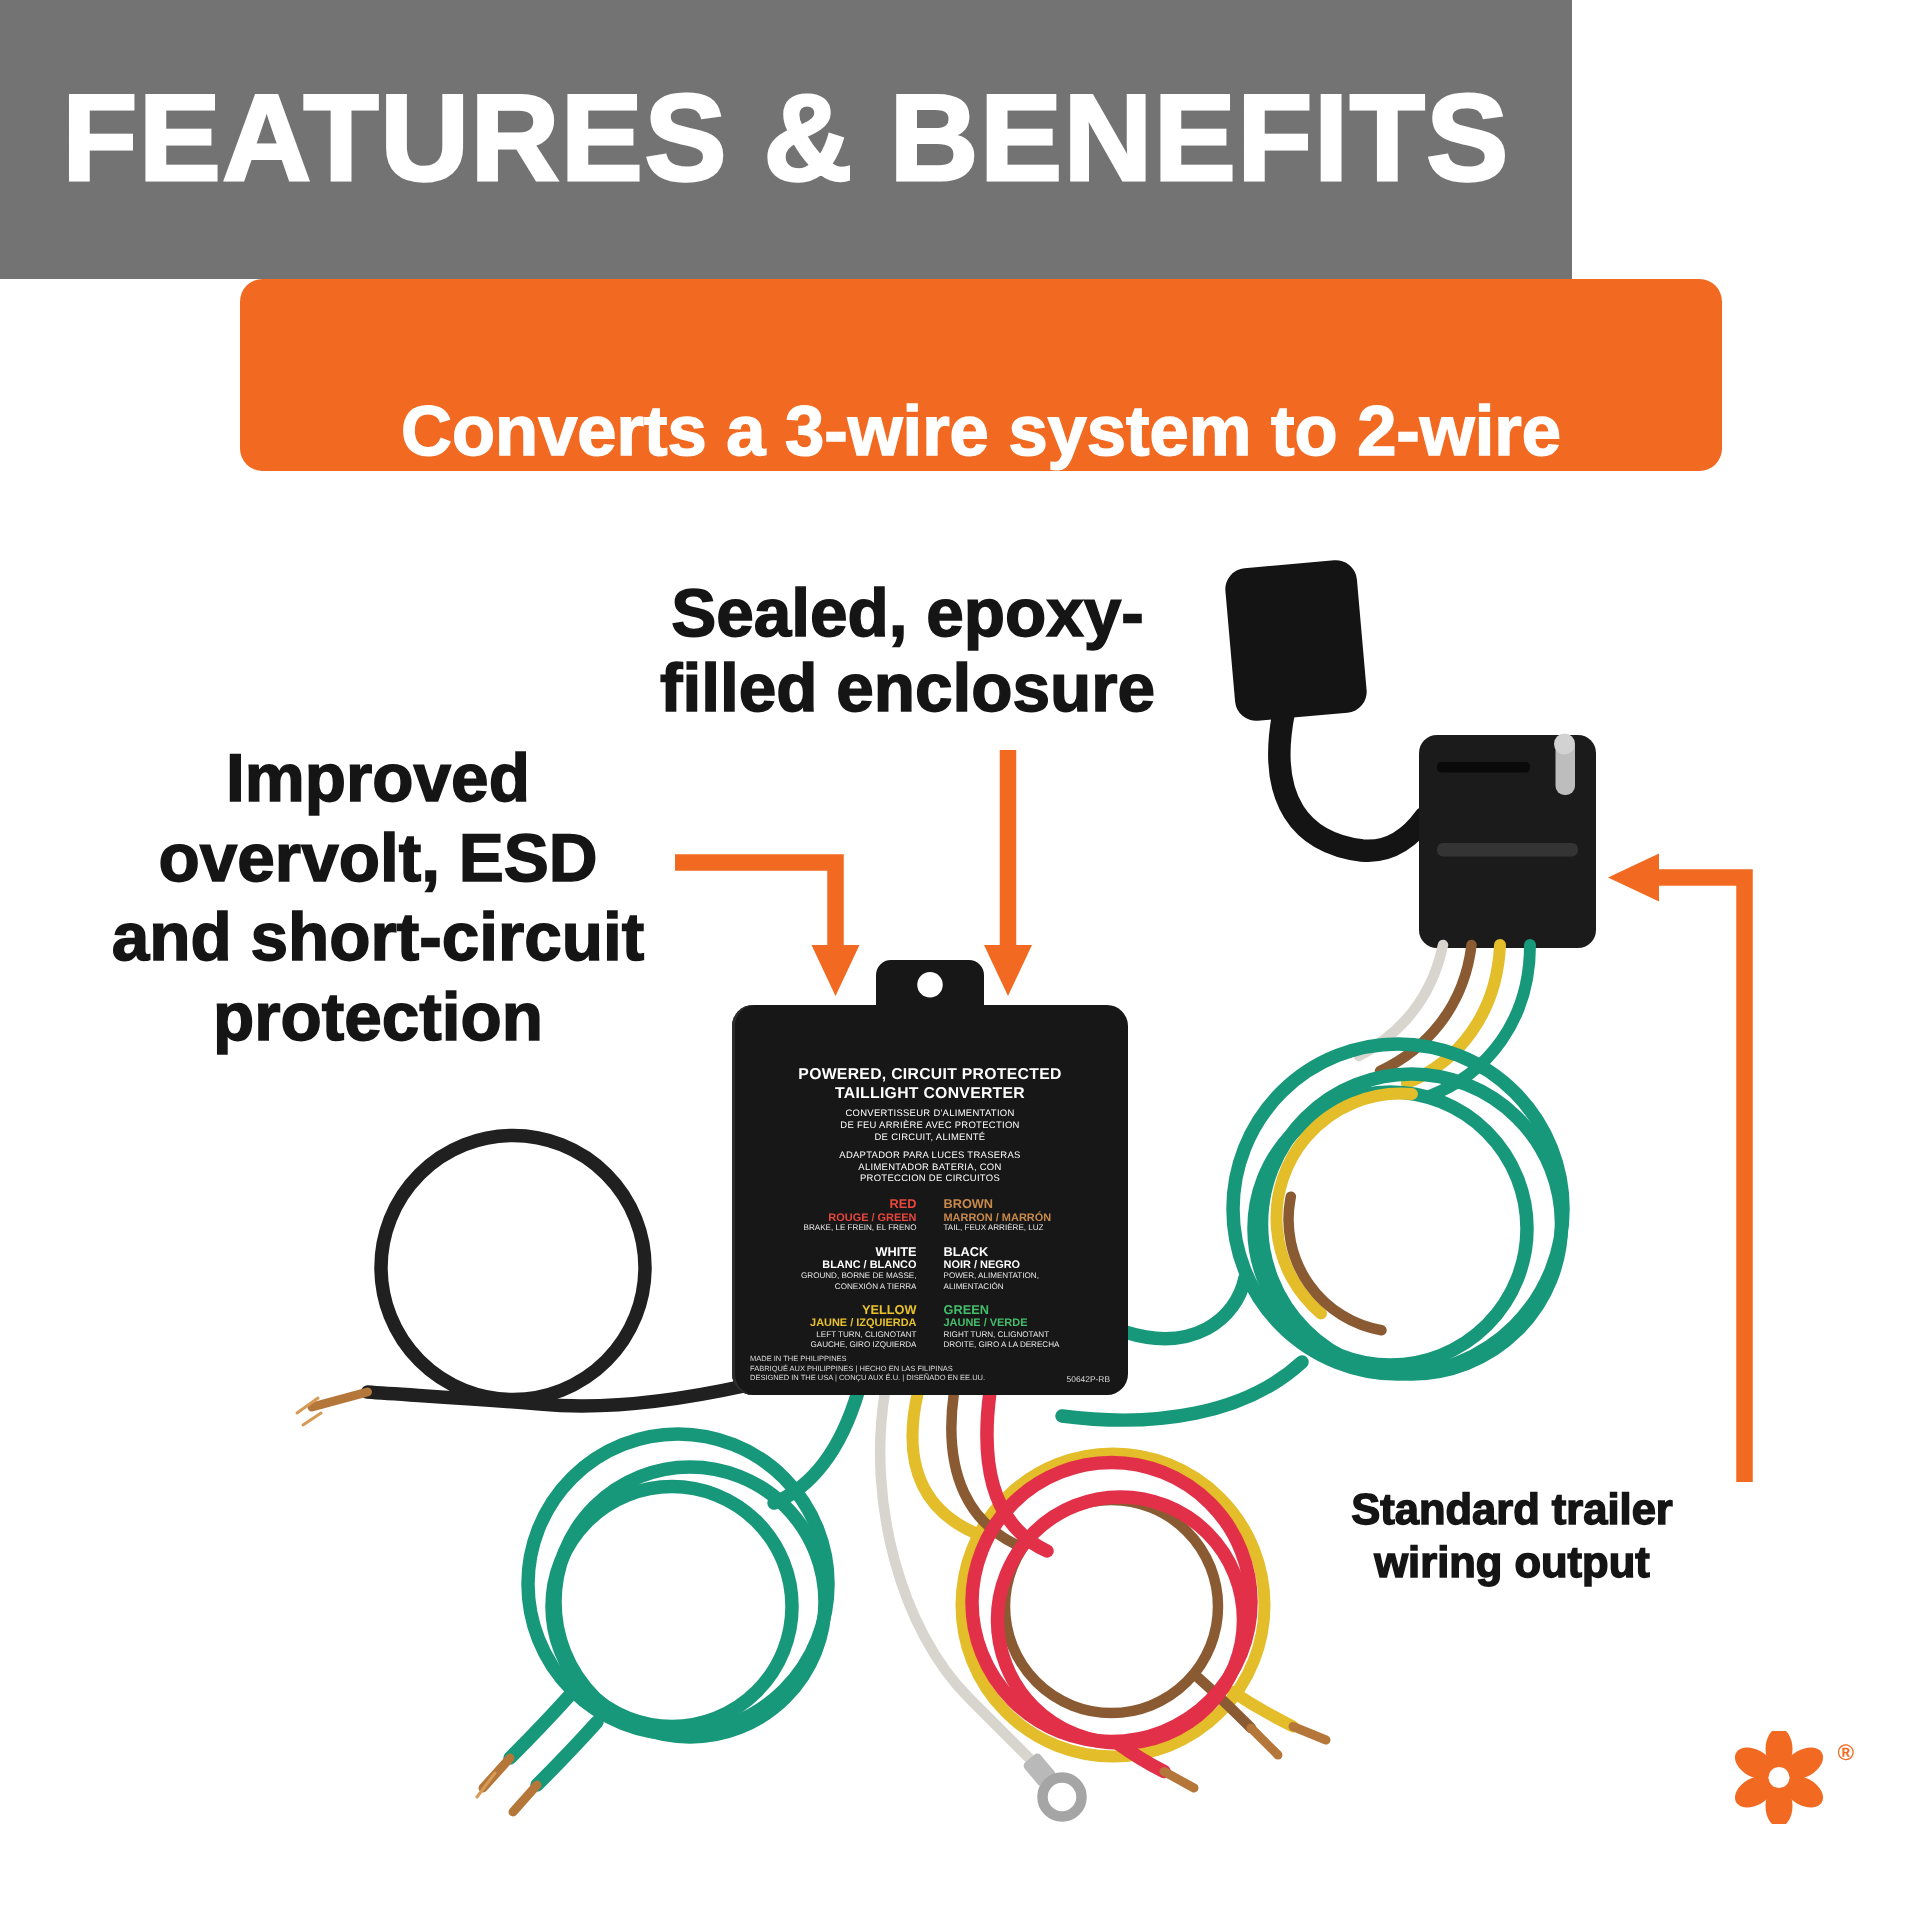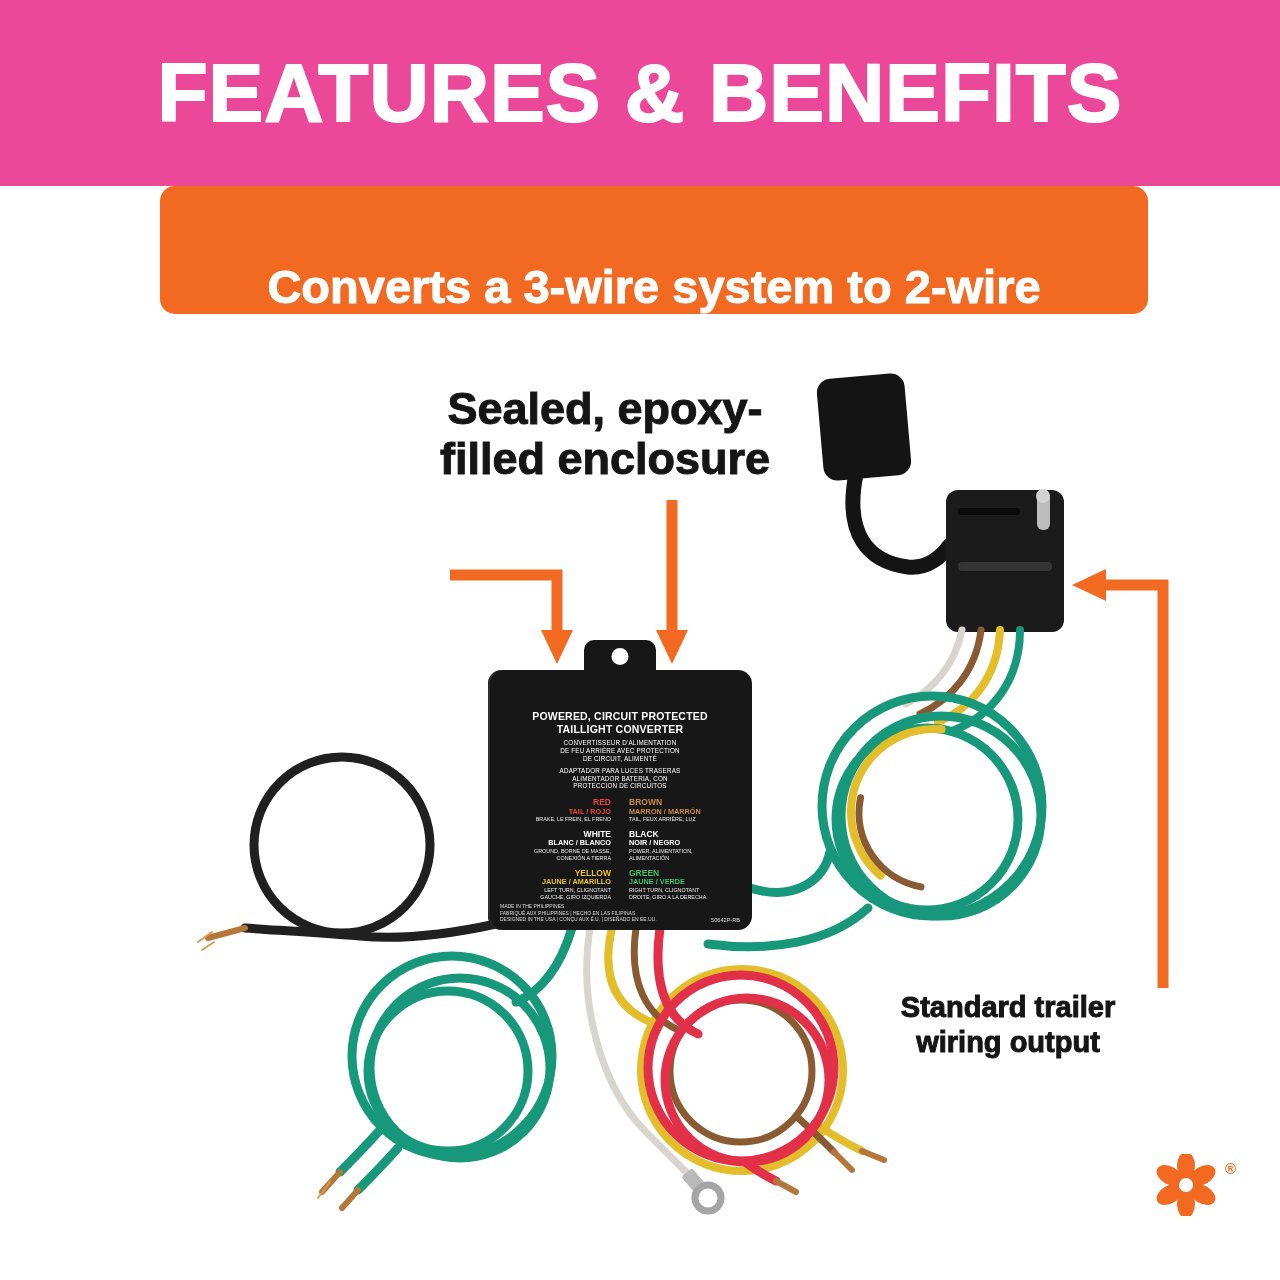--- a/index.html
+++ b/index.html
@@ -1,21 +1,21 @@
 <!DOCTYPE html>
 <html><head>
 <meta charset="utf-8">
 <style>
   html,body{margin:0;padding:0;background:#fff;}
   .page{position:relative;width:1280px;height:1280px;background:#ffffff;overflow:hidden;
         font-family:"Liberation Sans",sans-serif;}
   .preline{white-space:pre-line;}
 
   
-  .header{position:absolute;left:0;top:0;width:1280px;height:186px;background:#ec4899;
+  .header{position:absolute;left:0;top:0;width:1048px;height:186px;background:#737373;
           display:flex;align-items:center;justify-content:center;z-index:3;}
   .header-title{color:#fff;font-size:82px;font-weight:bold;letter-spacing:1px;
                 -webkit-text-stroke:2px #fff;}
 
   
   .banner{position:absolute;left:160px;top:186px;width:988px;height:128px;background:#F26A21;
           display:flex;align-items:flex-end;justify-content:center;z-index:3;border-radius:15px;}
   .banner-text{color:#fff;font-size:47px;font-weight:bold;-webkit-text-stroke:1px #fff;}
 
   
@@ -183,21 +183,21 @@
 DE FEU ARRIÈRE AVEC PROTECTION
 DE CIRCUIT, ALIMENTÉ</div>
     <div class="device-sub preline">ADAPTADOR PARA LUCES TRASERAS
 ALIMENTADOR BATERIA, CON
 PROTECCION DE CIRCUITOS</div>
 
     <div class="wire-table">
       <div class="wire-row">
         <div class="wire-cell left">
           <div class="wire-name" style="color: rgb(232, 69, 60);">RED</div>
-          <div class="wire-alt" style="color: rgb(232, 69, 60);">TAIL / ROJO</div>
+          <div class="wire-alt" style="color: rgb(232, 69, 60);">ROUGE / GREEN</div>
           <div class="wire-desc preline">BRAKE, LE FREIN, EL FRENO</div>
         </div>
         <div class="wire-cell right">
           <div class="wire-name" style="color: rgb(201, 138, 75);">BROWN</div>
           <div class="wire-alt" style="color: rgb(201, 138, 75);">MARRON / MARRÓN</div>
           <div class="wire-desc preline">TAIL, FEUX ARRIÈRE, LUZ</div>
         </div>
       </div>
       <div class="wire-row">
         <div class="wire-cell left">
@@ -209,21 +209,21 @@
         <div class="wire-cell right">
           <div class="wire-name" style="color: rgb(255, 255, 255);">BLACK</div>
           <div class="wire-alt" style="color: rgb(255, 255, 255);">NOIR / NEGRO</div>
           <div class="wire-desc preline">POWER, ALIMENTATION,
 ALIMENTACIÓN</div>
         </div>
       </div>
       <div class="wire-row">
         <div class="wire-cell left">
           <div class="wire-name" style="color: rgb(232, 194, 44);">YELLOW</div>
-          <div class="wire-alt" style="color: rgb(232, 194, 44);">JAUNE / AMARILLO</div>
+          <div class="wire-alt" style="color: rgb(232, 194, 44);">JAUNE / IZQUIERDA</div>
           <div class="wire-desc preline">LEFT TURN, CLIGNOTANT
 GAUCHE, GIRO IZQUIERDA</div>
         </div>
         <div class="wire-cell right">
           <div class="wire-name" style="color: rgb(67, 191, 107);">GREEN</div>
           <div class="wire-alt" style="color: rgb(67, 191, 107);">JAUNE / VERDE</div>
           <div class="wire-desc preline">RIGHT TURN, CLIGNOTANT
 DROITE, GIRO A LA DERECHA</div>
         </div>
       </div>
@@ -232,20 +232,24 @@
     <div class="device-footer">
       <div class="footer-lines preline">MADE IN THE PHILIPPINES
 FABRIQUÉ AUX PHILIPPINES | HECHO EN LAS FILIPINAS
 DESIGNED IN THE USA | CONÇU AUX É.U. | DISEÑADO EN EE.UU.</div>
       <div class="part-number">50642P-RB</div>
     </div>
   </div>
 
   <div class="callout callout-sealed preline">Sealed, epoxy-
 filled enclosure</div>
+  <div class="callout callout-protection preline">Improved
+overvolt, ESD
+and short-circuit
+protection</div>
   <div class="callout callout-output preline">Standard trailer
 wiring output</div>
 
   <div class="logo">
     <svg width="62" height="62" viewBox="0 0 62 62">
       <g transform="translate(31,31)" fill="#F26A21">
         <ellipse cx="0" cy="-19" rx="9" ry="14"></ellipse>
         <ellipse cx="0" cy="-19" rx="9" ry="14" transform="rotate(60)"></ellipse>
         <ellipse cx="0" cy="-19" rx="9" ry="14" transform="rotate(120)"></ellipse>
         <ellipse cx="0" cy="-19" rx="9" ry="14" transform="rotate(180)"></ellipse>

